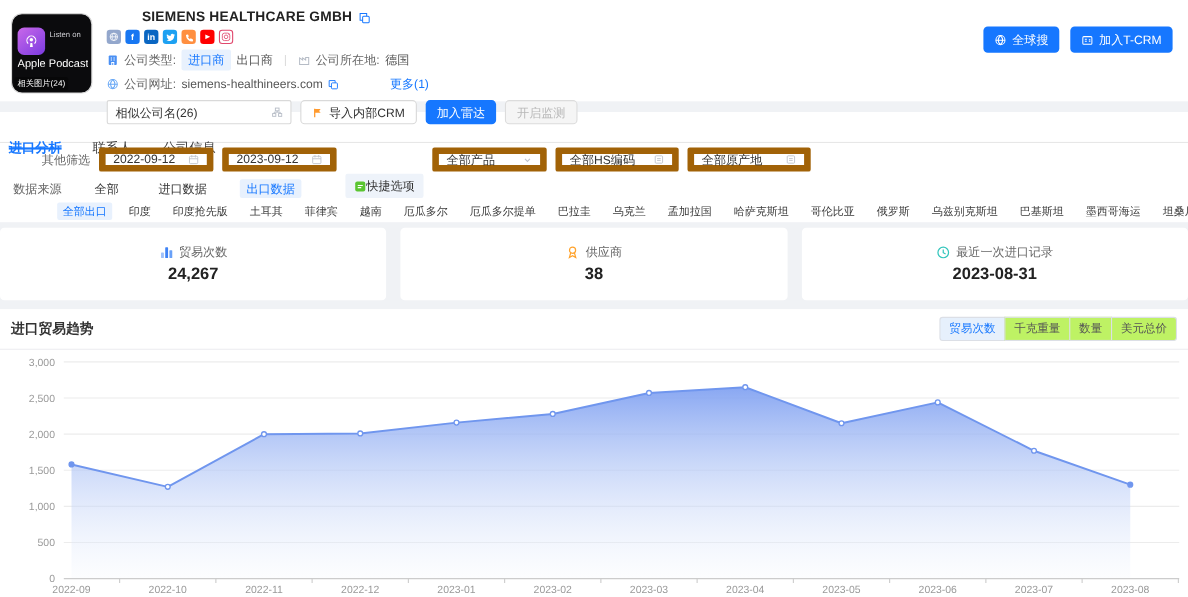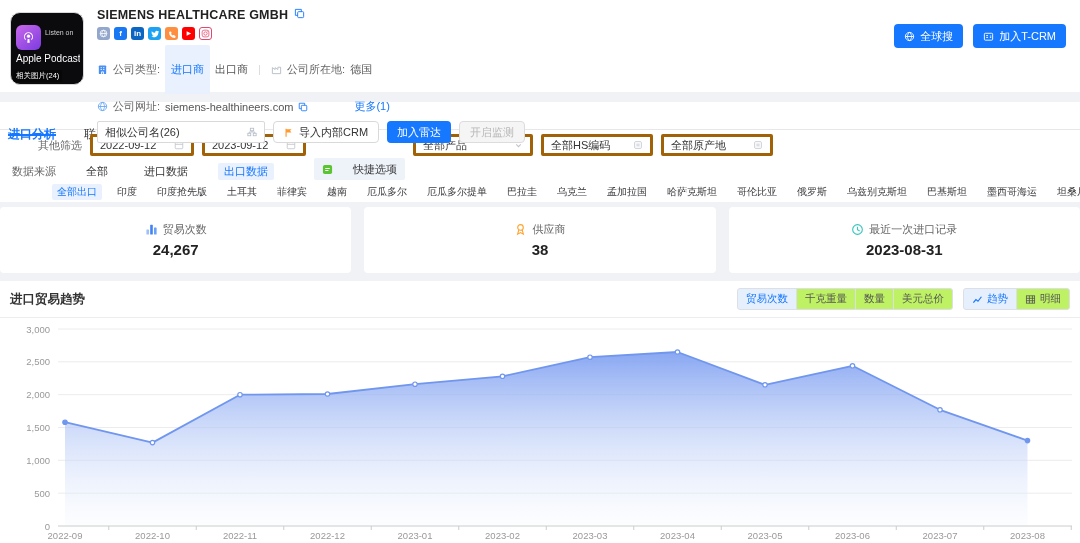--- a/index.html
+++ b/index.html
@@ -5,48 +5,48 @@
   html,body{margin:0;padding:0;background:#fff;font-family:"Liberation Sans","DejaVu Sans",sans-serif;color:#333;}
   .page{position:relative;width:1080px;height:543px;background:#fff;overflow:hidden;}
   
   .header{position:relative;height:92px;background:#fff;}
   .badge{position:absolute;left:10px;top:12px;width:74px;height:73px;background:#0b0b0d;border:1px solid #d8d8d8;border-radius:10px;overflow:hidden;box-sizing:border-box;}
   .badge-icon{position:absolute;left:5px;top:12px;width:25px;height:25px;border-radius:6px;background:linear-gradient(140deg,#c968ea,#7b3be0);display:flex;align-items:center;justify-content:center;}
   .badge-listen{position:absolute;left:34px;top:16px;font-size:7px;color:#cfcfd4;}
   .badge-brand{position:absolute;left:5px;top:40px;width:64px;font-size:10px;color:#fff;white-space:nowrap;overflow:hidden;}
   .badge-caption{position:absolute;left:2px;bottom:2px;font-size:7.5px;color:#fff;background:rgba(0,0,0,.35);padding:1px 3px;border-radius:2px;}
   .head-main{position:absolute;left:97px;top:8px;}
-  .title-row{display:flex;align-items:flex-start;gap:6px;}
+  .title-row{display:flex;align-items:flex-end;gap:6px;margin-left:32px;}
   .cname{font-size:12.5px;font-weight:700;color:#222;letter-spacing:.2px;}
   .ic{display:inline-flex;align-items:center;justify-content:center;line-height:0;}
   .social-row{display:flex;gap:4px;margin-top:5px;}
   .sic{width:13px;height:13px;border-radius:3px;display:flex;align-items:center;justify-content:center;font-size:8px;font-weight:700;color:#fff;box-sizing:border-box;cursor:pointer;}
   .info-row,.web-row{display:flex;align-items:center;gap:5px;margin-top:5px;font-size:11px;color:#555;}
   .lbl{color:#666;}
-  .tag{color:#1677ff;background:#e8f1fd;padding:17px 6px;border-radius:2px;font-size:11px;}
+  .tag{color:#1677ff;background:#e8f1fd;padding:2px 6px;border-radius:2px;font-size:11px;}
   .vdiv{width:1px;height:10px;background:#ddd;margin:0 6px;}
   .blue-link{color:#1677ff;cursor:pointer;margin-left:41px;}
   .action-row{display:flex;align-items:center;gap:8px;margin-top:7px;}
   .similar-input{width:168px;height:22px;box-sizing:border-box;border:1px solid #d9d9d9;border-radius:2px;display:flex;align-items:center;justify-content:space-between;padding:0 7px;font-size:11px;color:#333;background:#fff;cursor:pointer;}
   .btn{height:22px;display:flex;align-items:center;gap:5px;padding:0 10px;border-radius:4px;font-size:11px;cursor:pointer;box-sizing:border-box;border:none;}
   .btn-plain{background:#fff;border:1px solid #d9d9d9;color:#333;}
   .btn-primary{background:#1677ff;color:#fff;}
   .btn-disabled{background:#f5f5f5;border:1px solid #dcdcdc;color:#b8b8b8;}
   .head-actions{position:absolute;right:14px;top:24px;display:flex;gap:10px;}
   .head-actions .btn{height:24px;}
   
   .band{height:10px;background:#f0f2f5;}
   .tabs{height:28px;background:#fff;border-bottom:1px solid #e7e7e7;display:flex;align-items:stretch;padding-left:8px;box-sizing:border-box;}
   .tab{margin-right:28px;display:flex;align-items:center;font-size:12px;color:#3a3a3a;border-bottom:2px solid transparent;cursor:pointer;margin-top:32px;}
   .tab.active{color:#1677ff;border-bottom-color:#1677ff;font-weight:600;}
   
   .filter-row{height:30px;display:flex;align-items:center;gap:8px;padding-left:38px;font-size:11px;}
-  .fbox{height:22px;box-sizing:border-box;border:3px solid #a16207;border-radius:2px;background:#fff;display:flex;align-items:center;justify-content:space-between;padding:0 7px;color:#333;cursor:pointer;}
-  .w104{width:104px}.w120{width:120px}.w112{width:112px}
-  .quick{height:22px;background:#eef3fa;border-radius:2px;display:flex;align-items:center;gap:20px;padding:0 8px;color:#333;cursor:pointer;margin-top:48px;}
+  .fbox{height:22px;box-sizing:border-box;border:6px solid #a16207;border-radius:2px;background:#fff;display:flex;align-items:center;justify-content:space-between;padding:0 7px;color:#333;cursor:pointer;}
+  .w104{width:104px}.w120{width:104px}.w112{width:112px}
+  .quick{height:22px;background:#eef3fa;border-radius:2px;display:flex;align-items:center;gap:0;padding:0 8px;color:#333;cursor:pointer;margin-top:48px;}
   .ds-row{height:22px;display:flex;align-items:center;gap:24px;padding-left:12px;font-size:11px;}
   .ds-label{color:#666;}
   .ds-opt{color:#333;padding:1px 6px;border-radius:2px;cursor:pointer;}
   .ds-opt.active{color:#1677ff;background:#e8f1fd;}
   .region-row{height:20px;display:flex;align-items:center;gap:10px;padding:0 14px 0 52px;font-size:10px;}
   .region{color:#3a3a3a;white-space:nowrap;padding:1px 5px;border-radius:2px;cursor:pointer;}
   .region.active{color:#1677ff;background:#e8f1fd;}
   
   .stats{height:79px;background:#f0f2f5;display:flex;gap:13px;padding:5px 0 8px;box-sizing:border-box;}
   .card{flex:1;background:#fff;border-radius:4px;display:flex;flex-direction:column;align-items:center;justify-content:center;}
@@ -365,39 +365,20 @@
             <span>贸易次数</span>
           </button>
           <button class="gbtn">
             <span>千克重量</span>
           </button>
           <button class="gbtn">
             <span>数量</span>
           </button>
           <button class="gbtn">
             <span>美元总价</span>
-          </button>
-        </div>
-      <div class="btn-group" id="view-group">
-          <button class="gbtn active">
-            <span class="ic">
-              <svg width="11" height="11" viewBox="0 0 12 12" fill="none" stroke="currentColor" stroke-width="1.3">
-                <path d="M1.5 9.5l2.8-3.4 2.2 1.8 3.8-4.9"></path>
-              </svg>
-            </span>
-            <span>趋势</span>
-          </button>
-          <button class="gbtn">
-            <span class="ic">
-              <svg width="11" height="11" viewBox="0 0 12 12" fill="none" stroke="currentColor" stroke-width="0.9">
-                <rect x="1.5" y="2" width="9" height="8"></rect>
-                <path d="M1.5 4.7h9M1.5 7.3h9M4.8 2v8M8.1 2v8"></path>
-              </svg>
-            </span>
-            <span>明细</span>
           </button>
         </div>
     </div>
   </div>
 
   <svg id="trend-chart" width="1080" height="225" viewBox="0 0 1080 225">
       <defs>
         <linearGradient id="ag" x1="0" y1="0" x2="0" y2="1">
           <stop offset="0" stop-color="rgba(127,160,241,0.92)"></stop>
           <stop offset="1" stop-color="rgba(244,248,253,0.25)"></stop>

